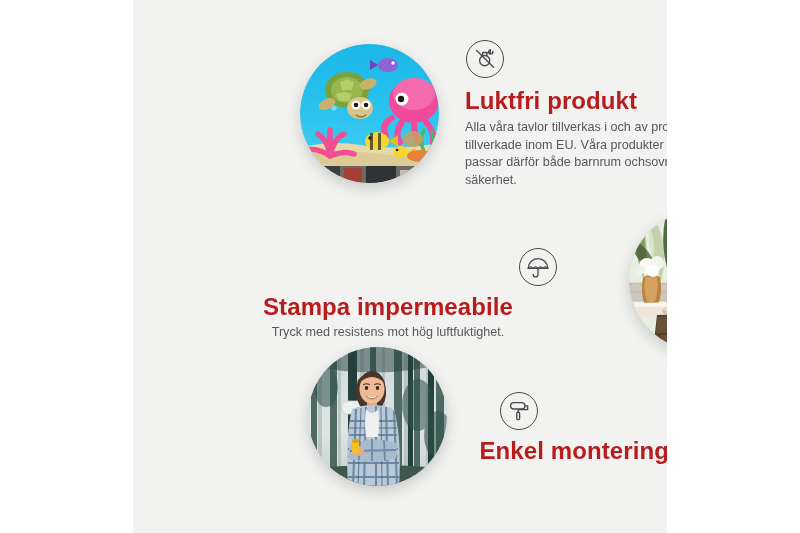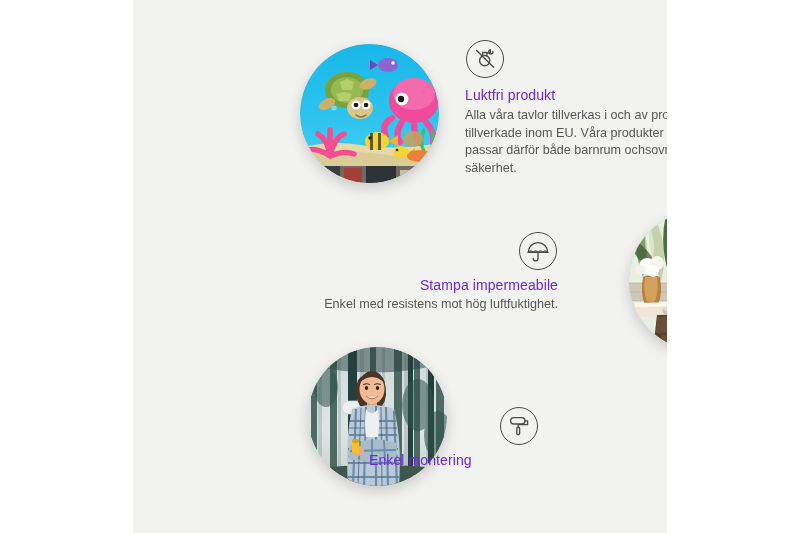--- a/index.html
+++ b/index.html
@@ -43,23 +43,23 @@
     border-radius: 50%;
     box-sizing: border-box;
     display: flex;
     align-items: center;
     justify-content: center;
   }
   .feature-icon svg {
     display: block;
   }
   .feature-title {
-    font-size: 14px;
-    font-weight: normal;
-    color: #6d28d9;
+    font-size: 24px;
+    font-weight: bold;
+    color: #b91c1c;
     letter-spacing: 0.1px;
     white-space: nowrap;
   }
   .feature-desc {
     font-size: 12.6px;
     line-height: 17.6px;
     color: #57575a;
   }
 
   
@@ -69,36 +69,36 @@
     width: 300px;
     text-align: left;
   }
   #feature-odourless .feature-icon { margin: 0 0 9px 1px; }
   #feature-odourless .feature-title { margin-bottom: 4px; }
   #feature-odourless .feature-desc { width: 282px; }
 
   
   #feature-waterproof {
     left: 85px;
-    top: 232px;
+    top: 248px;
     width: 340px;
-    text-align: right;
+    text-align: center;
   }
   #feature-waterproof .feature-icon {
     margin: 0 1px 7px auto;
   }
   #feature-waterproof .feature-title { margin-bottom: 3px; }
   #feature-waterproof .feature-desc { }
 
   
   #feature-easy {
     left: 236px;
-    top: 407px;
+    top: 392px;
     width: 300px;
-    text-align: left;
+    text-align: right;
   }
   #feature-easy .feature-icon { margin: 0 auto 7px auto; }
   #feature-easy .feature-title { margin-bottom: 3px; }
 
   
   .photo-circle {
     position: absolute;
     border-radius: 50%;
     overflow: hidden;
     box-shadow: 0 5px 13px rgba(60,60,60,0.22);
@@ -272,21 +272,21 @@
 
     <div class="feature" id="feature-waterproof">
       <div class="feature-icon">
         <svg width="26" height="26" viewBox="0 0 26 26" fill="none" stroke="#4a4a4a" stroke-width="1.35" stroke-linecap="round" stroke-linejoin="round">
           <path d="M3.2 14.4 a9.8 9.8 0 0 1 19.6 0 Z"></path>
           <path d="M3.2 14.4 q2.45 -3.1 4.9 0 q2.45 -3.1 4.9 0 q2.45 -3.1 4.9 0 q2.45 -3.1 4.9 0"></path>
           <path d="M13 14.4 L13 20.4 a2.4 2.4 0 0 1 -4.8 0"></path>
         </svg>
       </div>
       <div class="feature-title">Stampa impermeabile</div>
-      <div class="feature-desc">Enkel med resistens mot hög luftfuktighet.</div>
+      <div class="feature-desc">Tryck med resistens mot hög luftfuktighet.</div>
     </div>
 
     <div class="photo-circle" id="photo-forest">
       <svg viewBox="0 0 139 139" preserveAspectRatio="xMidYMid slice" aria-hidden="true">
         <defs>
           <linearGradient id="forestSky" x1="0" y1="0" x2="0" y2="1">
             <stop offset="0%" stop-color="#cfd9dc"></stop>
             <stop offset="60%" stop-color="#dfe6e4"></stop>
             <stop offset="100%" stop-color="#c3cfca"></stop>
           </linearGradient>

